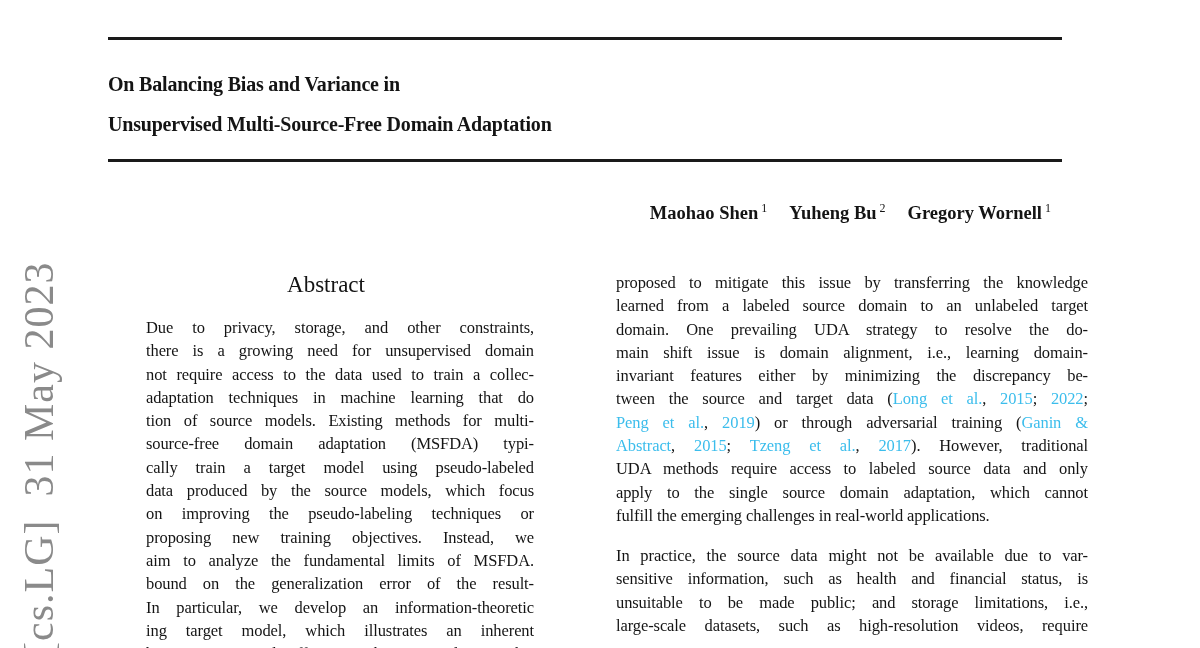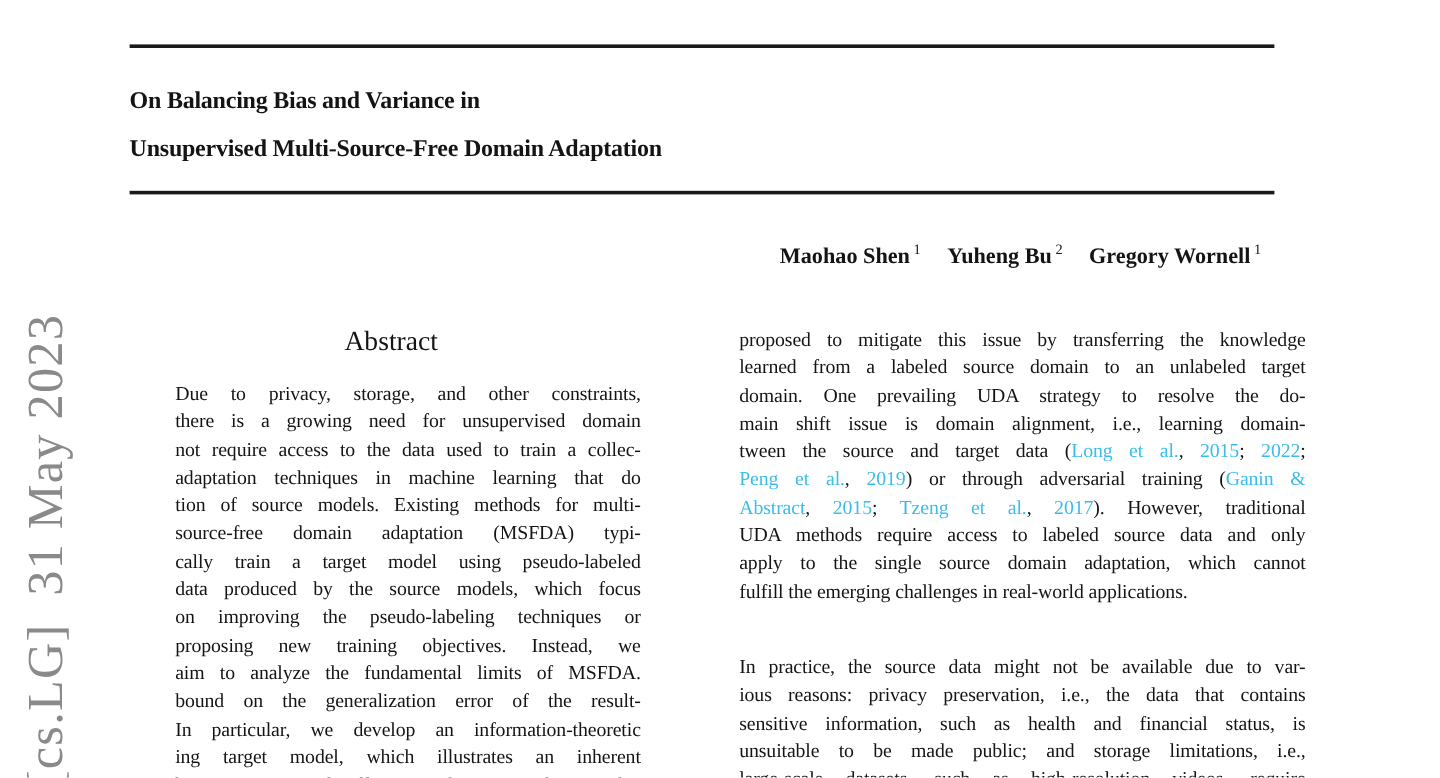--- a/index.html
+++ b/index.html
@@ -94,29 +94,29 @@
       <div class="line">In particular, we develop an information-theoretic</div>
       <div class="line">ing target model, which illustrates an inherent</div>
       <div class="line">bias-variance trade-off. We then provide insights</div>
     </div>
 
   <div class="col-right" id="rc-p1">
       <div class="line">proposed to mitigate this issue by transferring the knowledge</div>
       <div class="line">learned from a labeled source domain to an unlabeled target</div>
       <div class="line">domain.  One prevailing UDA strategy to resolve the do-</div>
       <div class="line">main shift issue is domain alignment, i.e., learning domain-</div>
+      <div class="line">invariant features either by minimizing the discrepancy be-</div>
       <div class="line">tween the source and target data  (<span class="cite">Long et al.</span>, <span class="cite">2015</span>; <span class="cite">2022</span>;</div>
       <div class="line"><span class="cite">Peng et al.</span>, <span class="cite">2019</span>) or through adversarial training (<span class="cite">Ganin &amp;</span></div>
       <div class="line"><span class="cite">Abstract</span>, <span class="cite">2015</span>; <span class="cite">Tzeng et al.</span>, <span class="cite">2017</span>). However, traditional</div>
       <div class="line">UDA methods require access to labeled source data and only</div>
       <div class="line">apply to the single source domain adaptation, which cannot</div>
       <div class="line line-end">fulfill the emerging challenges in real-world applications.</div>
     </div>
 
   <div class="col-right" id="rc-p2">
       <div class="line">In practice, the source data might not be available due to var-</div>
-      <div class="line">ious reasons: privacy preservation, i.e., the data that contains</div>
       <div class="line">sensitive information, such as health and financial status, is</div>
       <div class="line">unsuitable to be made public; and storage limitations, i.e.,</div>
       <div class="line">large-scale datasets, such as high-resolution videos, require</div>
     </div>
 
 </div>
 
 </body></html>

